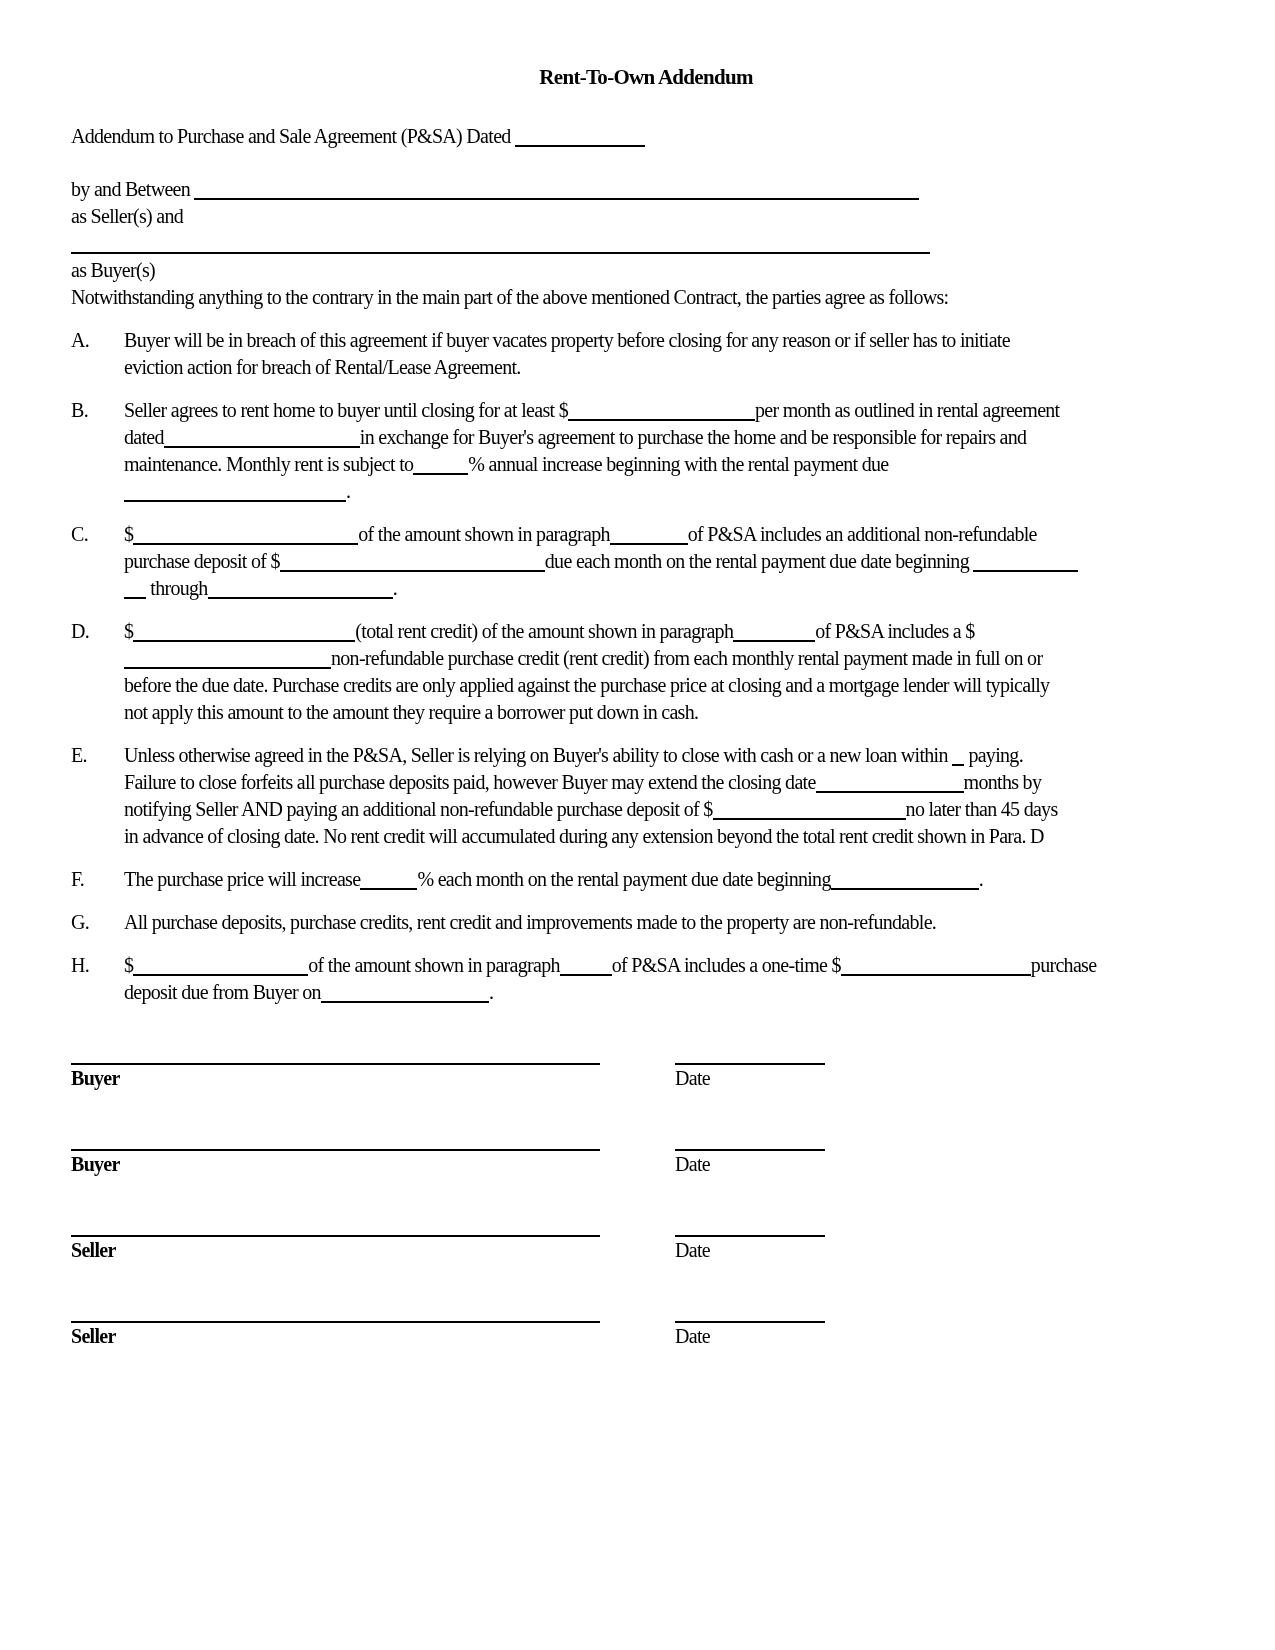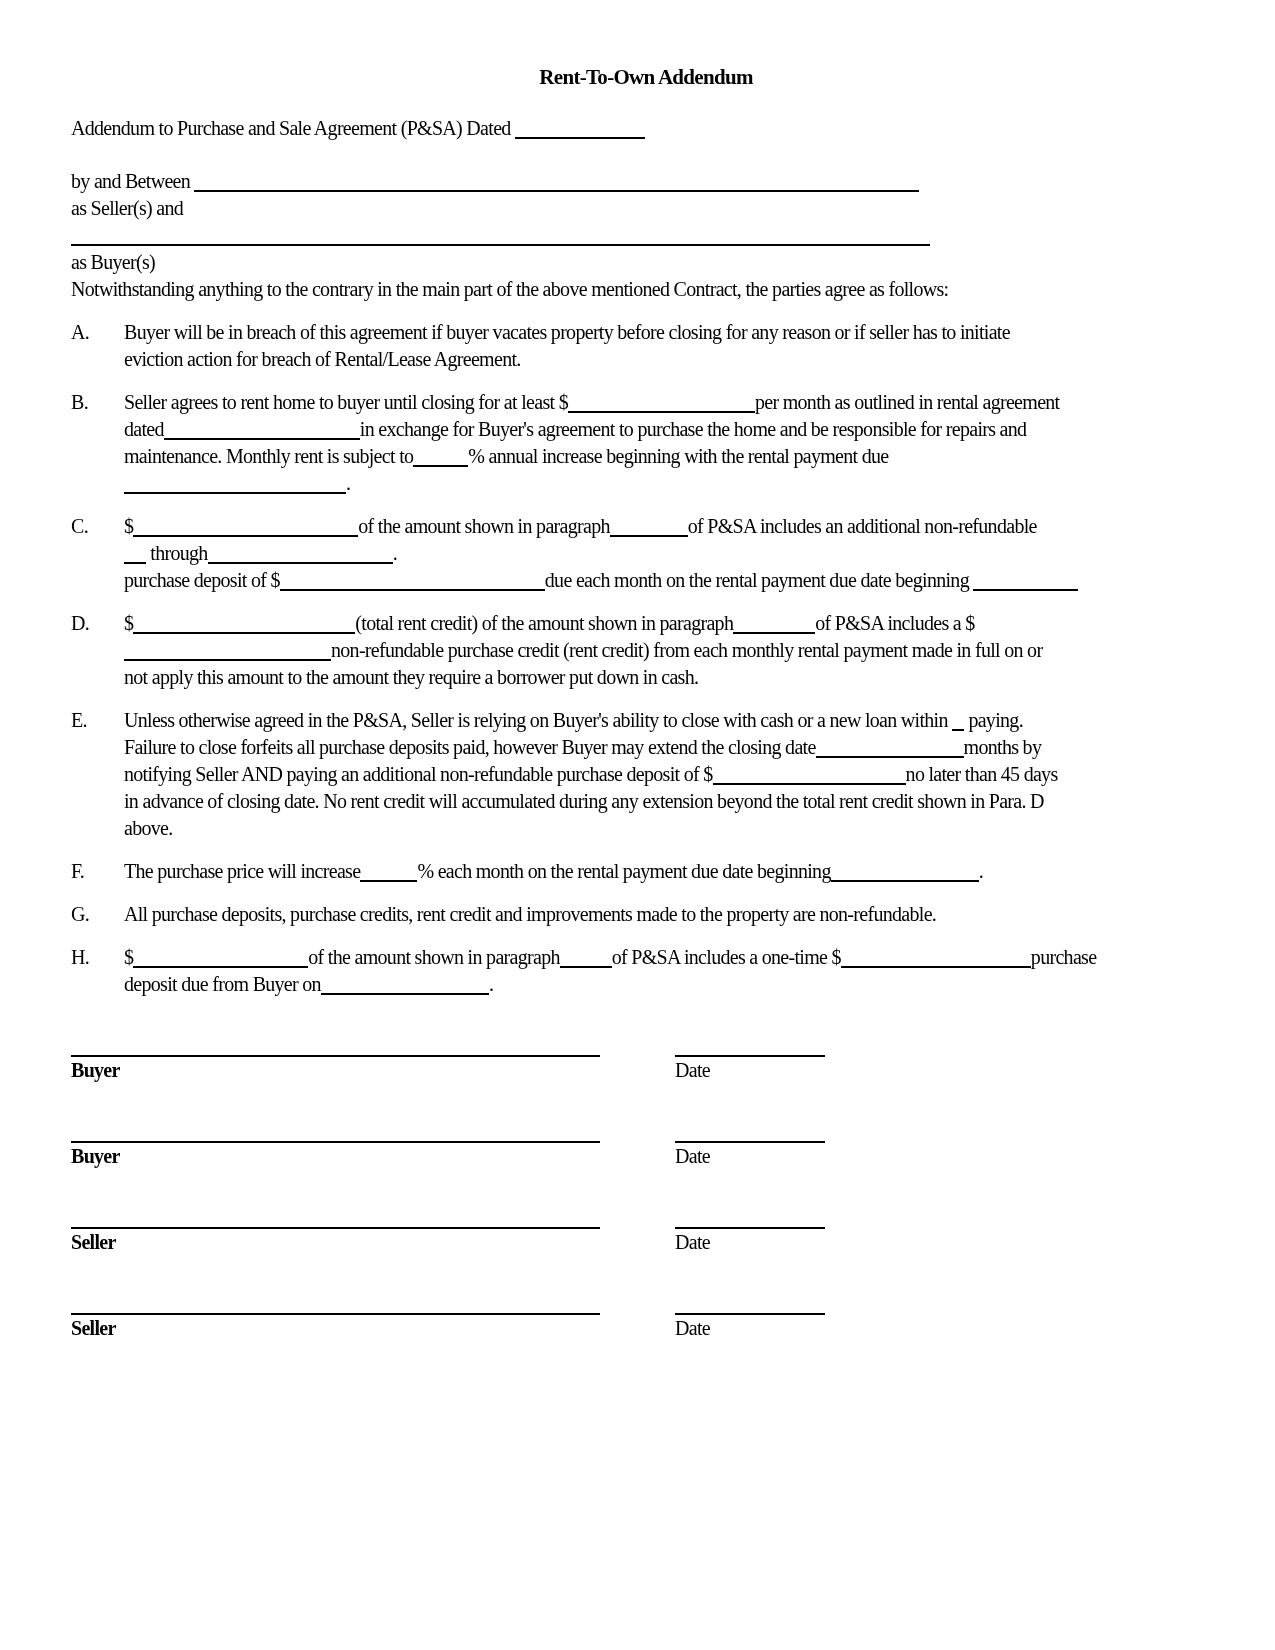--- a/index.html
+++ b/index.html
@@ -25,21 +25,21 @@
     white-space: nowrap;
   }
   .line { white-space: nowrap; height: 27px; }
   .blank {
     display: inline-block;
     height: 16px;
     border-bottom: 2px solid #000;
     vertical-align: -4px;
   }
 
-  .intro .line:nth-child(1) { margin-top: 24px; }
+  .intro .line:nth-child(1) { margin-top: 32px; }
   .intro .line:nth-child(2) { margin-top: 26px; }
   .intro .line:nth-child(7) { margin-top: 10px; }
 
   .section { display: flex; margin-top: 16px; }
   .section .label { flex: 0 0 53px; }
   .section .body { flex: 1 1 auto; min-width: 0; }
 
   .signatures { margin-top: 57px; }
   .sig-row { display: flex; }
   .sig-row + .sig-row { margin-top: 57px; }
@@ -77,40 +77,40 @@
           <div class="line"><span>Seller agrees to rent home to buyer until closing for at least $</span><span class="blank" style="width: 187px;"></span><span>per month as outlined in rental agreement</span></div>
           <div class="line"><span>dated</span><span class="blank" style="width: 196px;"></span><span>in exchange for Buyer's agreement to purchase the home and be responsible for repairs and</span></div>
           <div class="line"><span>maintenance. Monthly rent is subject to</span><span class="blank" style="width: 55px;"></span><span>% annual increase beginning with the rental payment due</span></div>
           <div class="line"><span class="blank" style="width: 222px;"></span><span>.</span></div>
         </div>
       </div>
       <div class="section">
         <div class="label">C.</div>
         <div class="body">
           <div class="line"><span>$</span><span class="blank" style="width: 225px;"></span><span>of the amount shown in paragraph</span><span class="blank" style="width: 78px;"></span><span>of P&amp;SA includes an additional non-refundable</span></div>
+          <div class="line"><span>purchase deposit of  $</span><span class="blank" style="width: 265px;"></span><span>due each month on the rental payment due date beginning </span><span class="blank" style="width: 105px;"></span></div>
           <div class="line"><span class="blank" style="width: 22px;"></span><span> through</span><span class="blank" style="width: 185px;"></span><span>.</span></div>
-          <div class="line"><span>purchase deposit of  $</span><span class="blank" style="width: 265px;"></span><span>due each month on the rental payment due date beginning </span><span class="blank" style="width: 105px;"></span></div>
         </div>
       </div>
       <div class="section">
         <div class="label">D.</div>
         <div class="body">
           <div class="line"><span>$</span><span class="blank" style="width: 222px;"></span><span>(total rent credit) of the amount shown in paragraph</span><span class="blank" style="width: 82px;"></span><span>of P&amp;SA includes a $</span></div>
           <div class="line"><span class="blank" style="width: 207px;"></span><span>non-refundable purchase credit (rent credit) from each monthly rental payment made in full on or</span></div>
+          <div class="line"><span>before the due date. Purchase credits are only applied against the purchase price at closing and a mortgage lender will typically</span></div>
           <div class="line"><span>not apply this amount to the amount they require a borrower put down in cash.</span></div>
         </div>
       </div>
       <div class="section">
         <div class="label">E.</div>
         <div class="body">
           <div class="line"><span>Unless otherwise agreed in the P&amp;SA, Seller is relying on Buyer's ability to close with cash or a new loan within </span><span class="blank" style="width: 12px;"></span><span> paying.</span></div>
           <div class="line"><span>Failure to close forfeits all purchase deposits paid, however Buyer may extend the closing date</span><span class="blank" style="width: 148px;"></span><span>months by</span></div>
           <div class="line"><span>notifying Seller AND paying an additional non-refundable purchase deposit of $</span><span class="blank" style="width: 193px;"></span><span>no later than 45 days</span></div>
           <div class="line"><span>in advance of closing date. No rent credit will accumulated during any extension beyond the total rent credit shown in Para. D</span></div>
-          <div class="line"><span>above.</span></div>
         </div>
       </div>
       <div class="section">
         <div class="label">F.</div>
         <div class="body">
           <div class="line"><span>The purchase price will increase</span><span class="blank" style="width: 57px;"></span><span>% each month on the rental payment due date beginning</span><span class="blank" style="width: 148px;"></span><span>.</span></div>
         </div>
       </div>
       <div class="section">
         <div class="label">G.</div>

